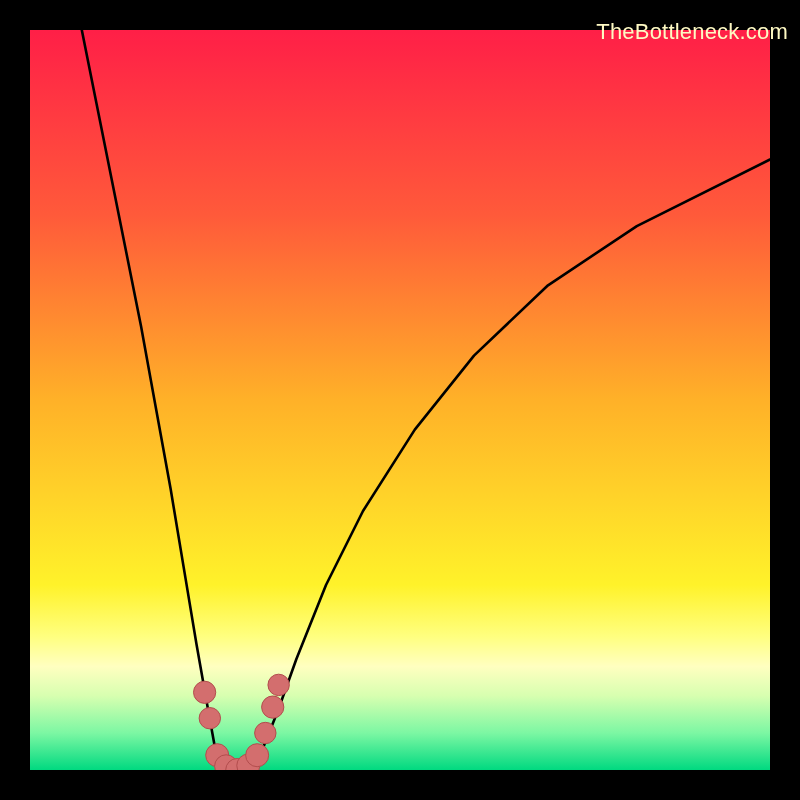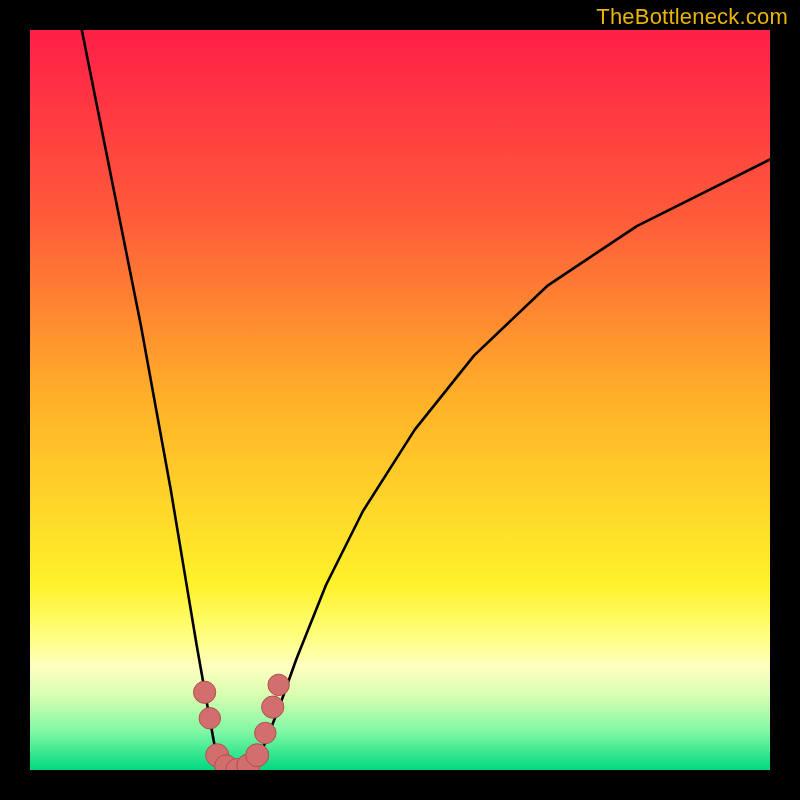--- a/index.html
+++ b/index.html
@@ -36,25 +36,25 @@
   }
   .curve-svg {
     position: absolute;
     left: 0;
     top: 0;
     width: 100%;
     height: 100%;
   }
   .watermark {
     position: absolute;
-    top: 4px;
+    top: 19px;
     right: 12px;
     font-size: 22px;
     font-weight: 500;
-    color: #eab308;
+    color: #fef9c3;
     letter-spacing: 0.2px;
   }
 </style>
 </head>
 <body>
 
 <div class="frame">
 
   <div class="plot">
 

